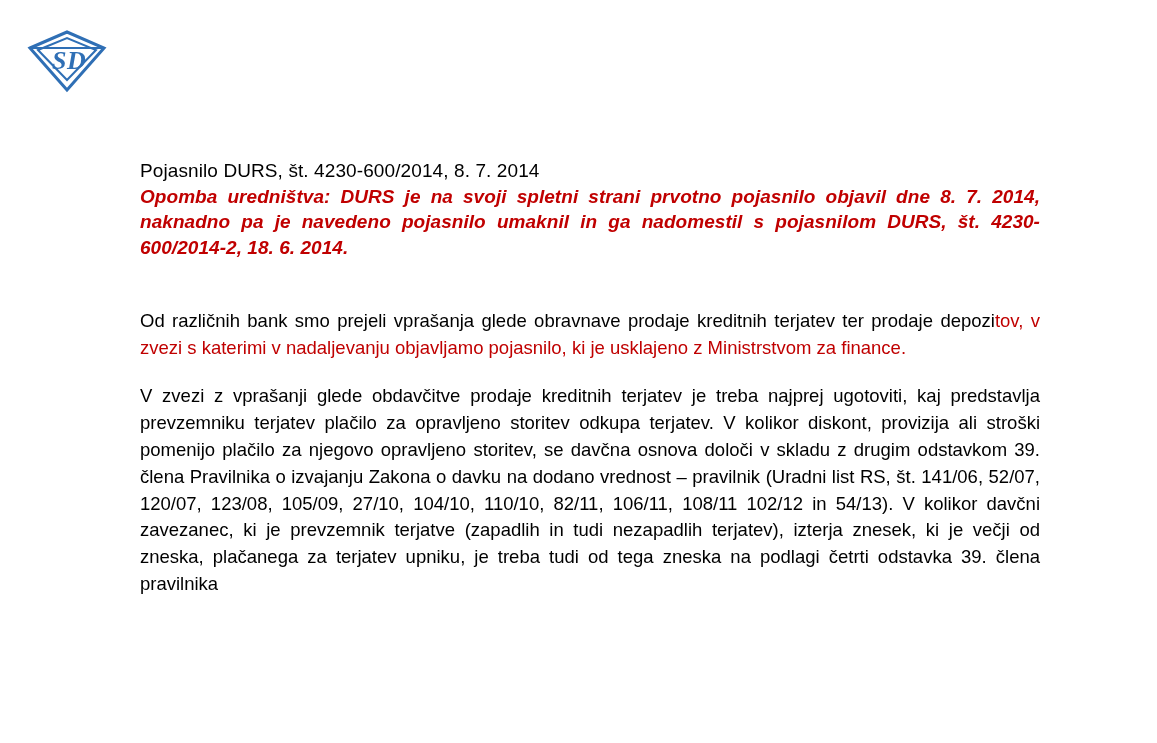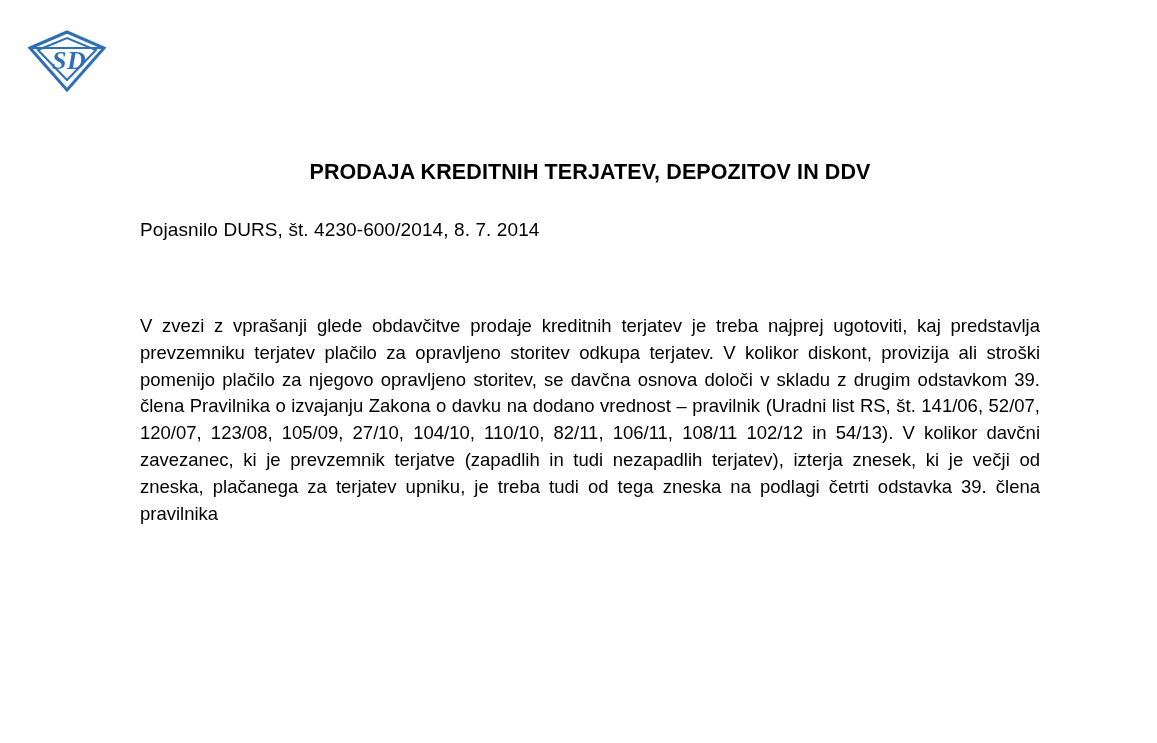--- a/index.html
+++ b/index.html
@@ -77,26 +77,27 @@
       <path d="M8 20 L45 4 L82 20 L45 62 Z" fill="none" stroke="#2F6FB5" stroke-width="3"></path>
       <path d="M16 22 L45 10 L74 22 L45 52 Z" fill="none" stroke="#2F6FB5" stroke-width="2"></path>
       <path d="M8 20 L82 20" stroke="#2F6FB5" stroke-width="2"></path>
       <text x="30" y="41" font-family="Liberation Serif, serif" font-size="26" font-weight="bold" fill="#2F6FB5" font-style="italic">S</text>
       <text x="45" y="41" font-family="Liberation Serif, serif" font-size="26" font-weight="bold" fill="#2F6FB5" font-style="italic">D</text>
     </svg>
   </div>
 
   <div class="content">
 
-    <h1 class="doc-title">PRODAJA KREDITNIH TERJATEV, DEPOZITOV IN DDV</h1>
 
     <p class="subtitle">Pojasnilo DURS, št. 4230-600/2014, 8. 7. 2014</p>
 
+    <p class="note">Opomba uredništva: DURS je na svoji spletni strani prvotno pojasnilo objavil dne 8. 7. 2014, naknadno pa je navedeno pojasnilo umaknil in ga nadomestil s pojasnilom DURS, št. 4230-600/2014-2, 18. 6. 2014.</p>
 
     <div class="gap-large"></div>
 
+    <p class="body-para"><span>Od različnih bank smo prejeli vprašanja glede obravnave prodaje kreditnih terjatev ter prodaje depozi</span><span class="red">tov, v zvezi s katerimi v nadaljevanju objavljamo pojasnilo, ki je usklajeno z Ministrstvom za finance.</span></p>
 
     <div class="gap-small"></div>
 
     <p class="body-para">V zvezi z vprašanji glede obdavčitve prodaje kreditnih terjatev je treba najprej ugotoviti, kaj predstavlja prevzemniku terjatev plačilo za opravljeno storitev odkupa terjatev. V kolikor diskont, provizija ali stroški pomenijo plačilo za njegovo opravljeno storitev, se davčna osnova določi v skladu z drugim odstavkom 39. člena Pravilnika o izvajanju Zakona o davku na dodano vrednost – pravilnik (Uradni list RS, št. 141/06, 52/07, 120/07, 123/08, 105/09, 27/10, 104/10, 110/10, 82/11, 106/11, 108/11 102/12 in 54/13). V kolikor davčni zavezanec, ki je prevzemnik terjatve (zapadlih in tudi nezapadlih terjatev), izterja znesek, ki je večji od zneska, plačanega za terjatev upniku, je treba tudi od tega zneska na podlagi četrti odstavka 39. člena pravilnika</p>
 
   </div>
 </div>
 
 </body></html>

